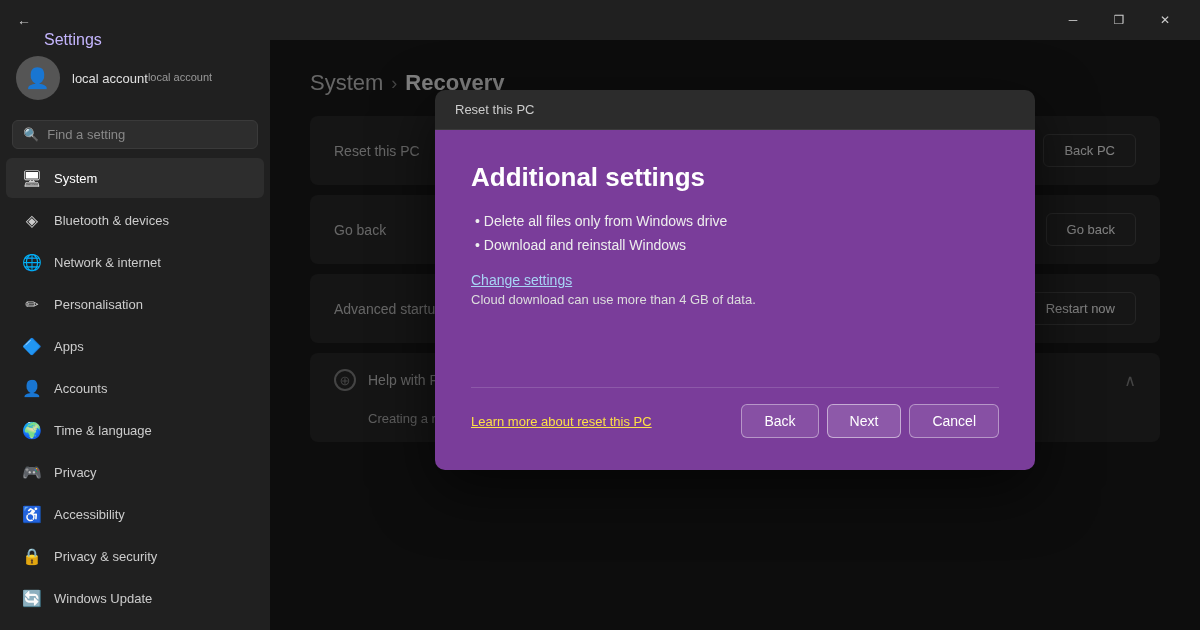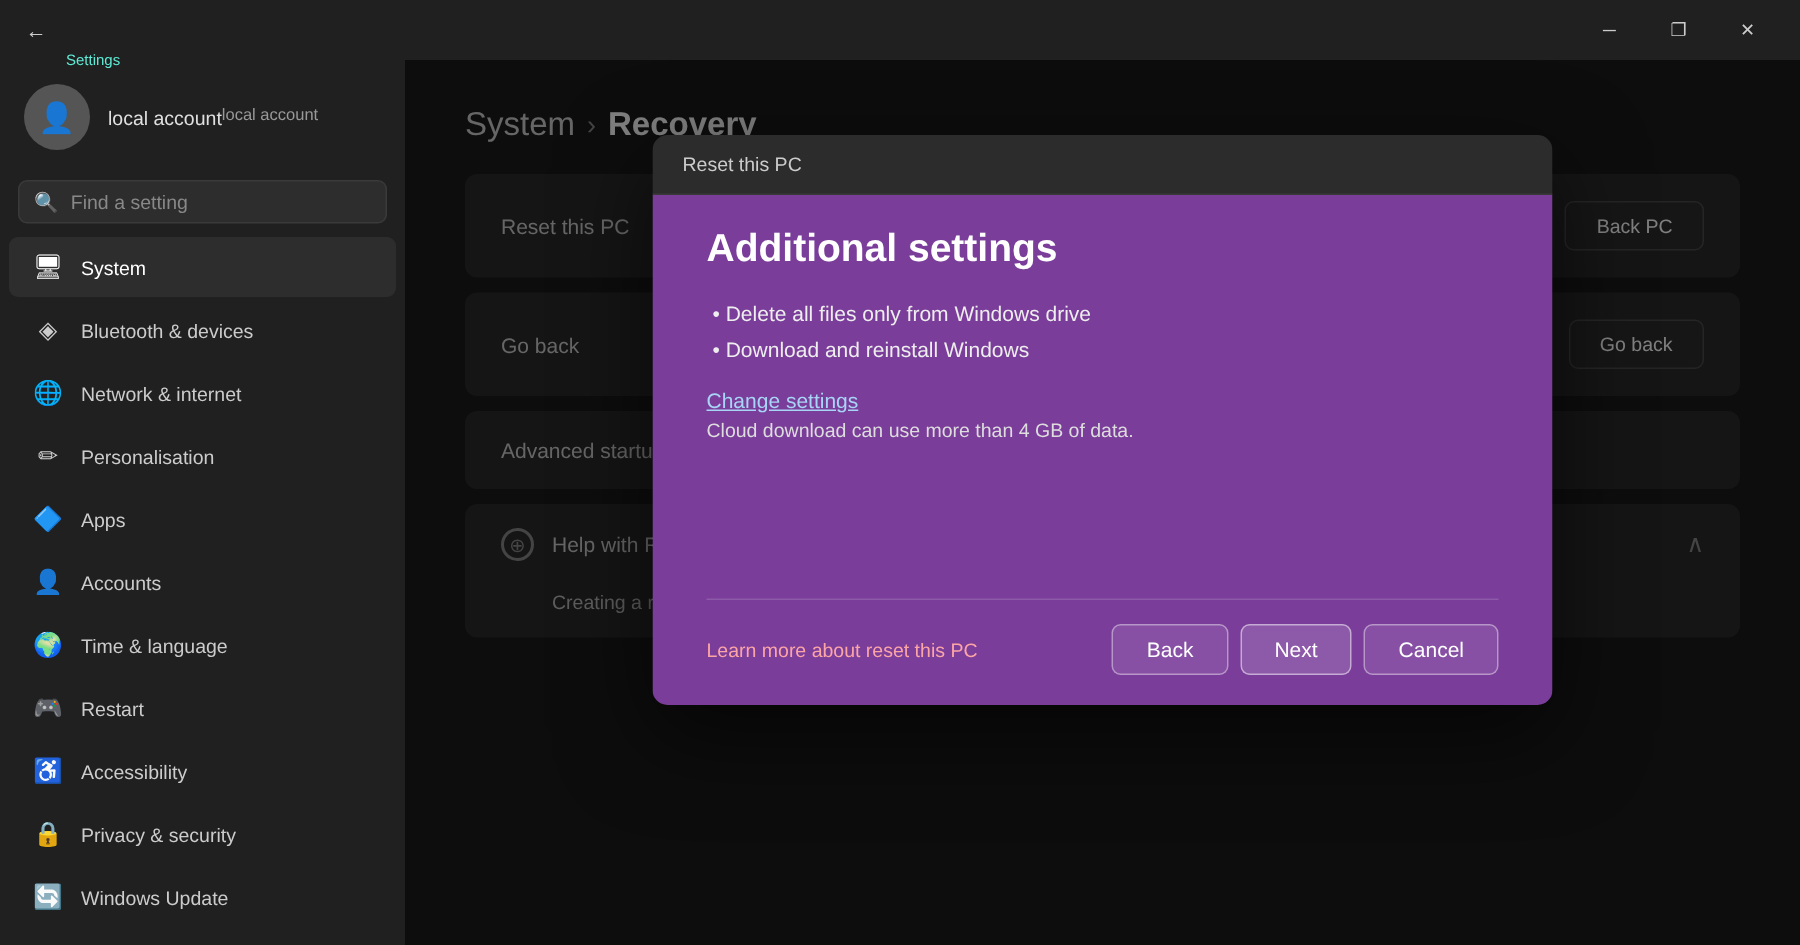--- a/index.html
+++ b/index.html
@@ -29,22 +29,22 @@
       gap: 8px;
     }
     .titlebar-back {
       width: 24px; height: 24px;
       display: flex; align-items: center; justify-content: center;
       cursor: pointer;
       color: #ccc;
       font-size: 14px;
     }
     .titlebar-title {
-      font-size: 10px;
-      color: #5eead4;
+      font-size: 16px;
+      color: #c4b5fd;
       margin-top: 40px;
     }
     .titlebar-controls {
       display: flex;
       gap: 0;
     }
     .titlebar-btn {
       width: 46px; height: 40px;
       display: flex; align-items: center; justify-content: center;
       color: #ccc;
@@ -257,21 +257,21 @@
     }
     .dialog-titlebar {
       background: #2c2c2c;
       padding: 12px 20px;
       font-size: 13px;
       color: #ccc;
       border-bottom: 1px solid #3a3a3a;
     }
     .dialog-body {
       background: #7a3d9a;
-      padding: 20px 36px;
+      padding: 32px 36px;
       min-height: 340px;
       display: flex;
       flex-direction: column;
       justify-content: space-between;
     }
     .dialog-content { flex: 1; }
     .dialog-title {
       font-size: 26px;
       font-weight: 600;
       color: #fff;
@@ -308,21 +308,22 @@
     .dialog-footer {
       display: flex;
       align-items: center;
       justify-content: space-between;
       padding-top: 16px;
       border-top: 1px solid rgba(255,255,255,0.15);
       margin-top: 10px;
     }
     .dialog-learn {
       font-size: 13px;
-      color: #fca5a5;
+      color: #fde047;
+      text-decoration: underline;
       cursor: pointer;
     }
     .dialog-actions {
       display: flex;
       gap: 8px;
     }
     .dialog-action-btn {
       padding: 8px 22px;
       border-radius: 6px;
       font-size: 14px;
@@ -389,21 +390,21 @@
     <div class="nav-item">
       <span class="nav-icon">👤</span>
       <span>Accounts</span>
     </div>
     <div class="nav-item">
       <span class="nav-icon">🌍</span>
       <span>Time &amp; language</span>
     </div>
     <div class="nav-item">
       <span class="nav-icon">🎮</span>
-      <span>Restart</span>
+      <span>Privacy</span>
     </div>
     <div class="nav-item">
       <span class="nav-icon">♿</span>
       <span>Accessibility</span>
     </div>
     <div class="nav-item">
       <span class="nav-icon">🔒</span>
       <span>Privacy &amp; security</span>
     </div>
     <div class="nav-item">
@@ -426,20 +427,21 @@
         <button class="recovery-btn">Back PC</button>
       </div>
 
       <div class="recovery-item">
         <span class="recovery-item-label">Go back</span>
         <button class="recovery-btn">Go back</button>
       </div>
 
       <div class="recovery-item">
         <span class="recovery-item-label">Advanced startup</span>
+        <button class="recovery-btn">Restart now</button>
       </div>
     </div>
 
     <div class="help-section">
       <div class="help-header">
         <div class="help-header-left">
           <div class="help-icon">⊕</div>
           <span>Help with Recovery</span>
         </div>
         <span class="chevron-right">∧</span>

